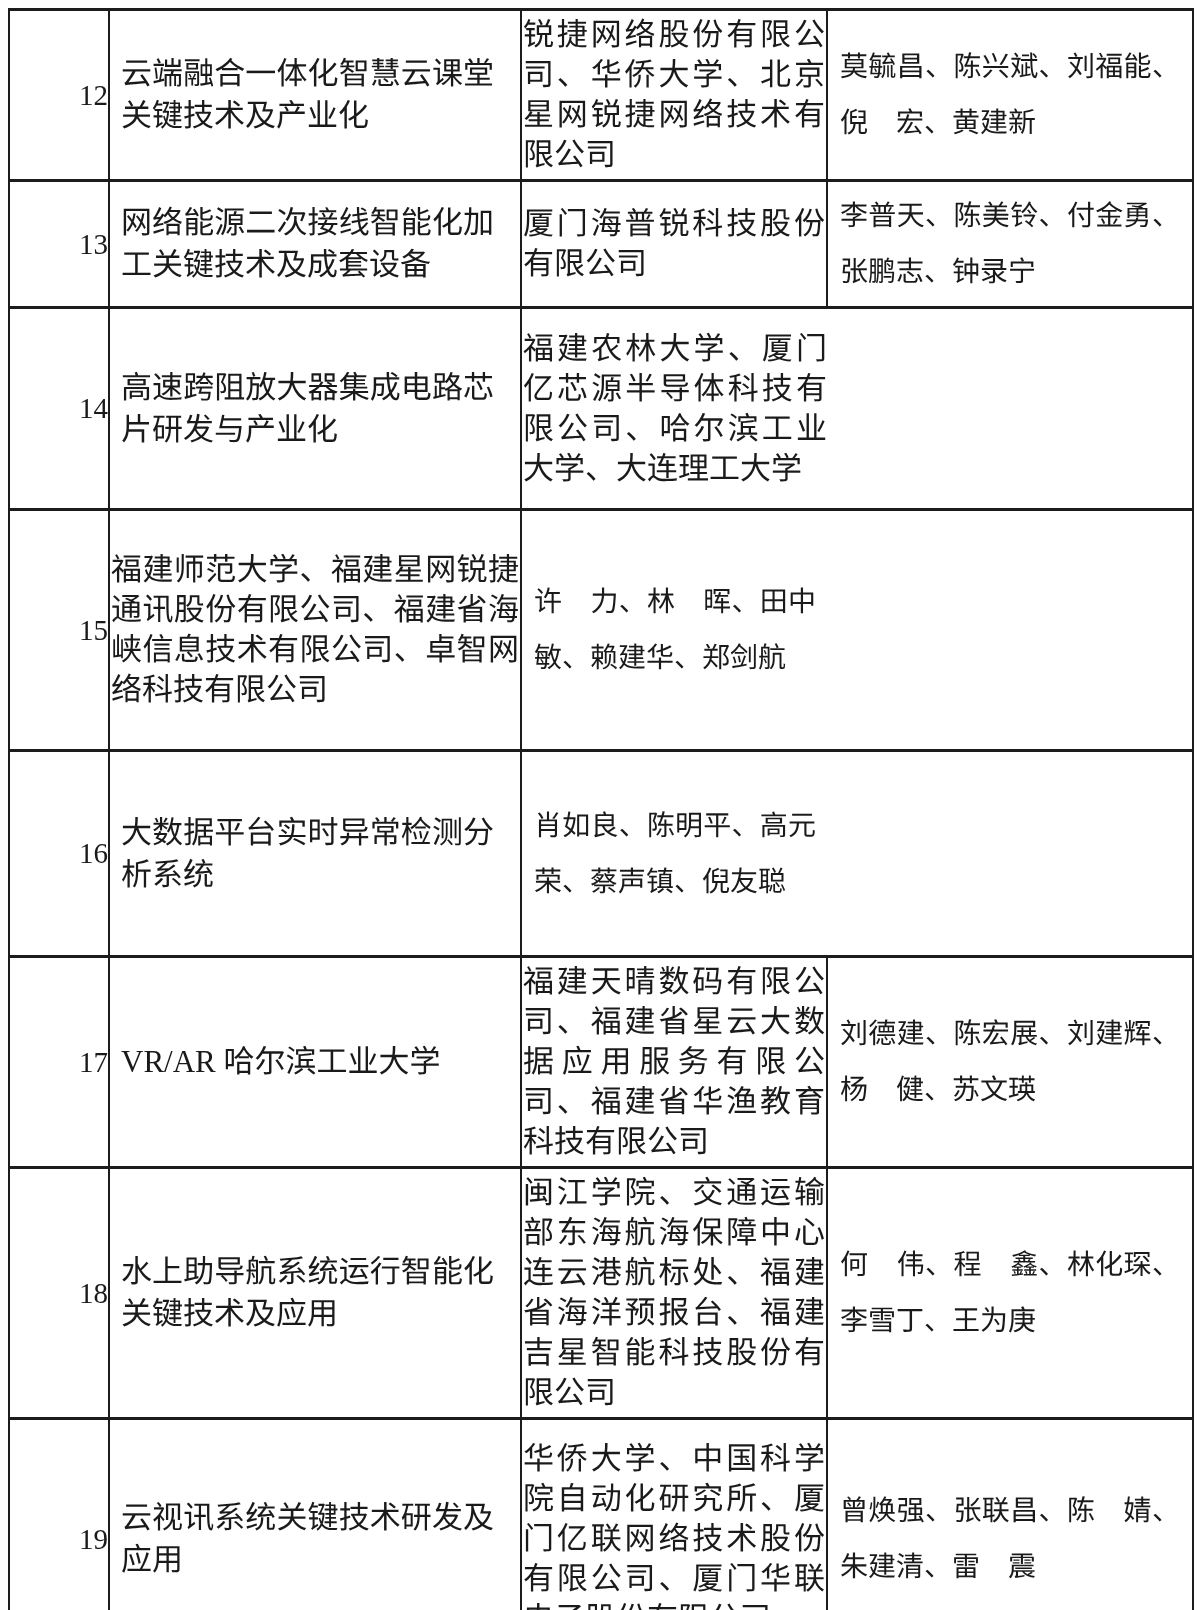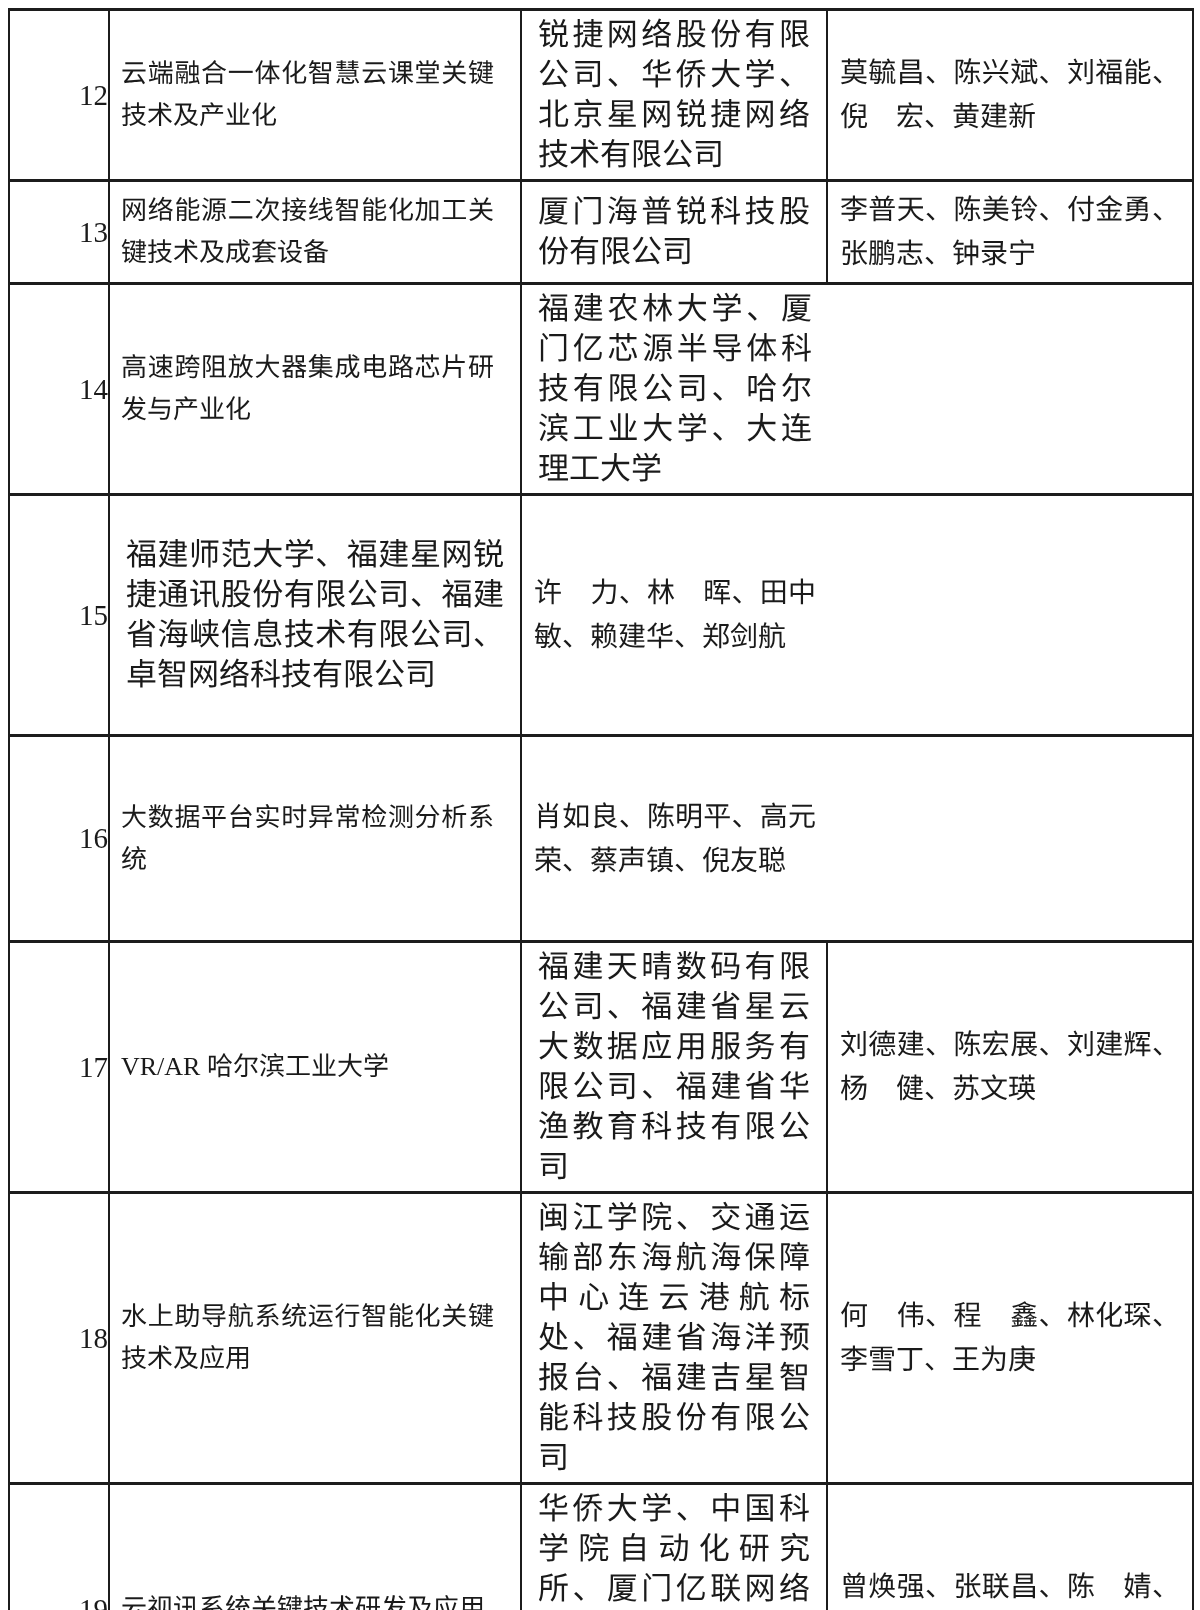--- a/index.html
+++ b/index.html
@@ -54,32 +54,32 @@
     width: 100%;
     text-align: justify;
     text-justify: inter-character;
   }
   .cell-no {
     justify-content: flex-end;
     font-size: 29px;
   }
   .cell-project {
     padding: 6px 26px 6px 11px;
-    font-size: 26px;
+    font-size: 31px;
     line-height: 42px;
   }
   .cell-orgs {
-    padding: 4px 16px;
+    padding: 4px 1px;
     font-size: 31px;
     line-height: 40px;
   }
   .cell-people {
     padding: 6px 12px;
     font-size: 28px;
-    line-height: 44px;
+    line-height: 56px;
   }
 </style>
 </head>
 <body>
 
 <div class="award-table">
   <div class="table-row">
     <div class="cell cell-no">
       <span>12</span>
     </div>

